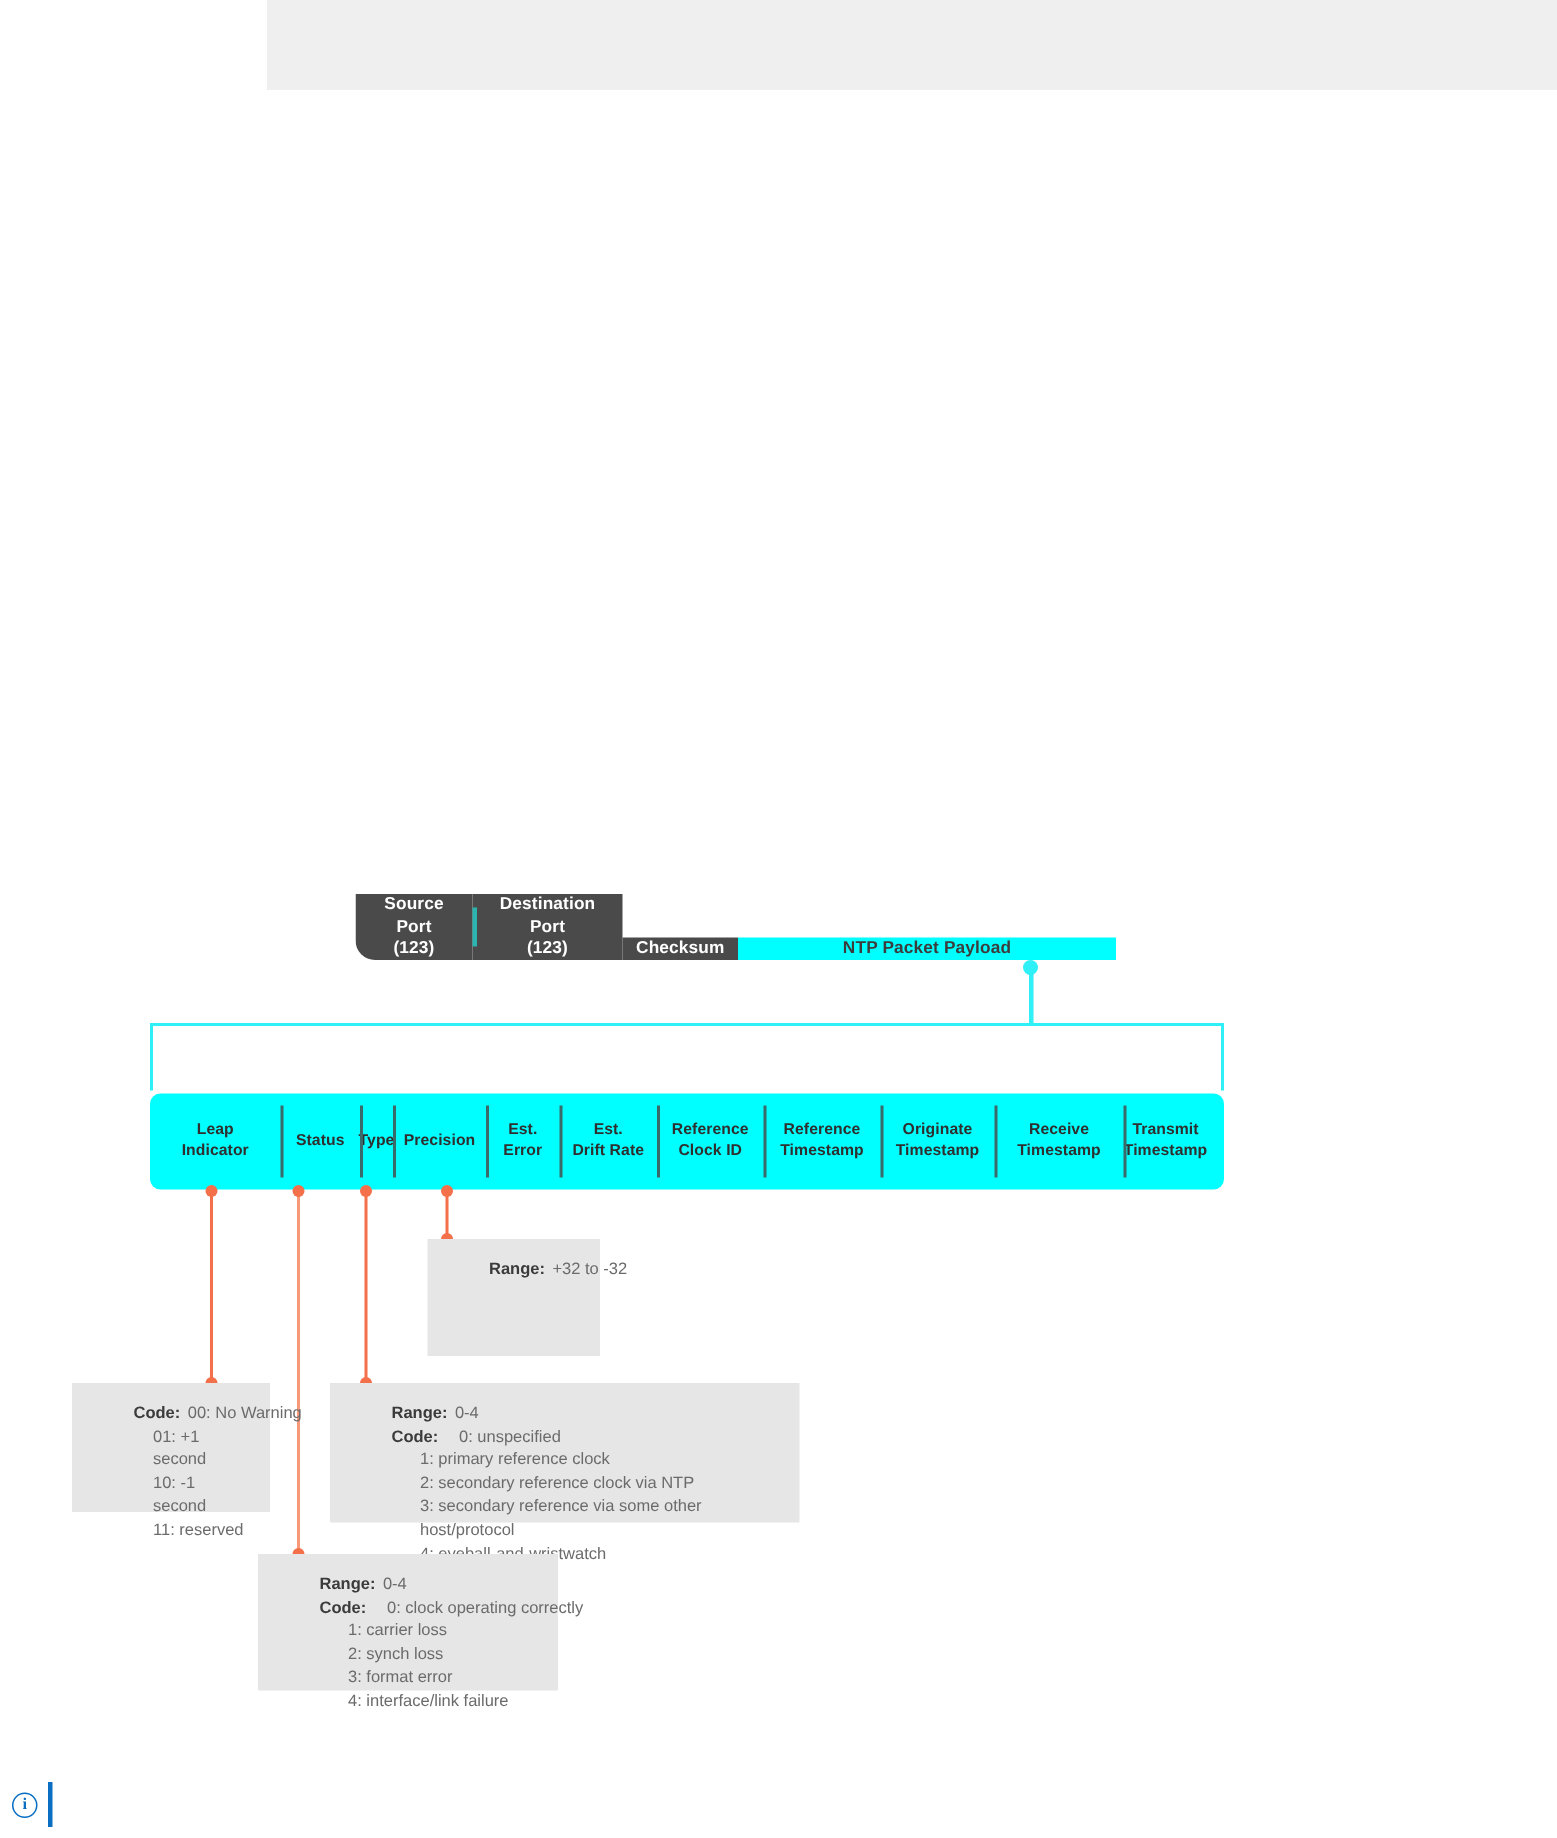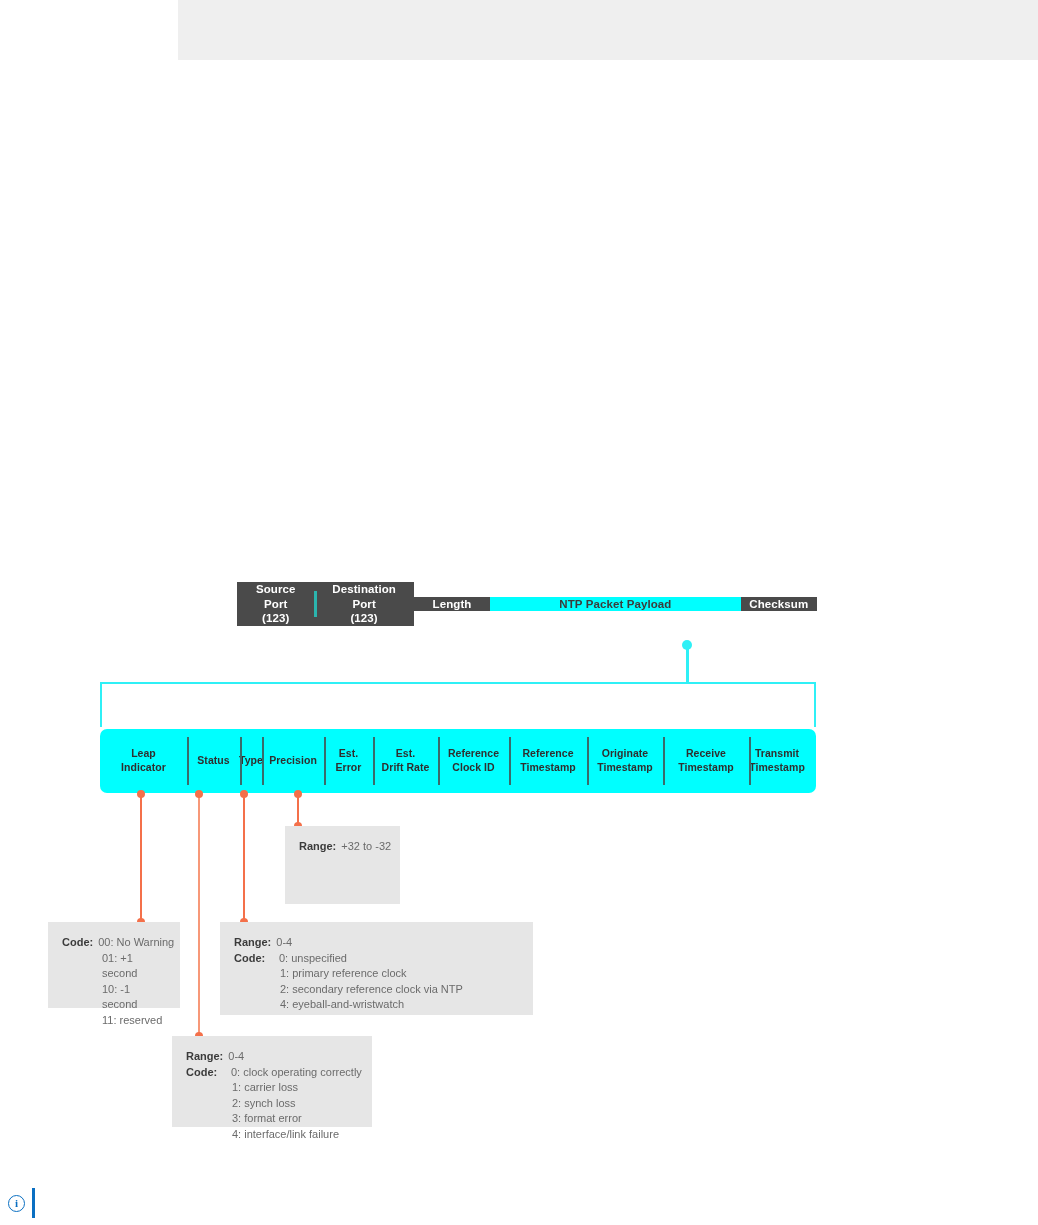--- a/index.html
+++ b/index.html
@@ -28,21 +28,21 @@
   
   .udp-bar {
     position: absolute;
     left: 237px;
     top: 568px;
     width: 580px;
     height: 72px;
     border-radius: 13px;
     overflow: hidden;
     display: flex;
-    align-items: center;
+    align-items: flex-end;
   }
   .udp-seg {
     position: relative;
     display: flex;
     align-items: center;
     justify-content: center;
     text-align: center;
     background: #4a4a4a;
     color: #ffffff;
     font-size: 11.5px;
@@ -156,20 +156,21 @@
     background: #e6e6e6;
     box-sizing: border-box;
     padding: 13px 14px;
     color: #6b6b6b;
     font-size: 11px;
     line-height: 1.42;
   }
   .co-row {
     display: flex;
     white-space: nowrap;
+    margin-left: 27px;
   }
   .co-key {
     flex: 0 0 auto;
     color: #3b3b3b;
     font-weight: bold;
     margin-right: 5px;
   }
   .co-val { flex: 0 0 auto; }
   .co-sub { padding-left: 40px; }
   .co-sub-wide { padding-left: 46px; }
@@ -217,27 +218,24 @@
     </span>
   </div>
   <div class="udp-seg" style="width:100px">
     <span>
       <span>Destination</span><br>
       <span>Port</span><br>
       <span>(123)</span>
     </span>
   </div>
   <div class="udp-seg" style="width:77px">
-    <span>Length</span>
+    <span>Checksum</span>
   </div>
   <div class="udp-seg payload" style="width:252px">
     <span>NTP Packet Payload</span>
-  </div>
-  <div class="udp-seg" style="width:77px">
-    <span>Checksum</span>
   </div>
 </div>
 
 <div class="stub-dot"></div>
 <div class="stub"></div>
 <div class="bracket"></div>
 
 <div class="ntp-bar">
   <div class="ntp-field" style="width:87px">
     <span>
@@ -339,20 +337,21 @@
   <div class="co-row">
     <span class="co-key">Range:</span>
     <span class="co-val">0-4</span>
   </div>
   <div class="co-row">
     <span class="co-key" style="min-width:40px;">Code:</span>
     <span class="co-val">0: unspecified</span>
   </div>
   <div class="co-sub-wide">1: primary reference clock</div>
   <div class="co-sub-wide">2: secondary reference clock via NTP</div>
+  <div class="co-sub-wide">3: secondary reference via some other host/protocol</div>
   <div class="co-sub-wide">4: eyeball-and-wristwatch</div>
 </div>
 
 <div class="callout" style="left:172px; top:1036px; width:200px; height:91px;">
   <div class="co-row">
     <span class="co-key">Range:</span>
     <span class="co-val">0-4</span>
   </div>
   <div class="co-row">
     <span class="co-key" style="min-width:40px;">Code:</span>

